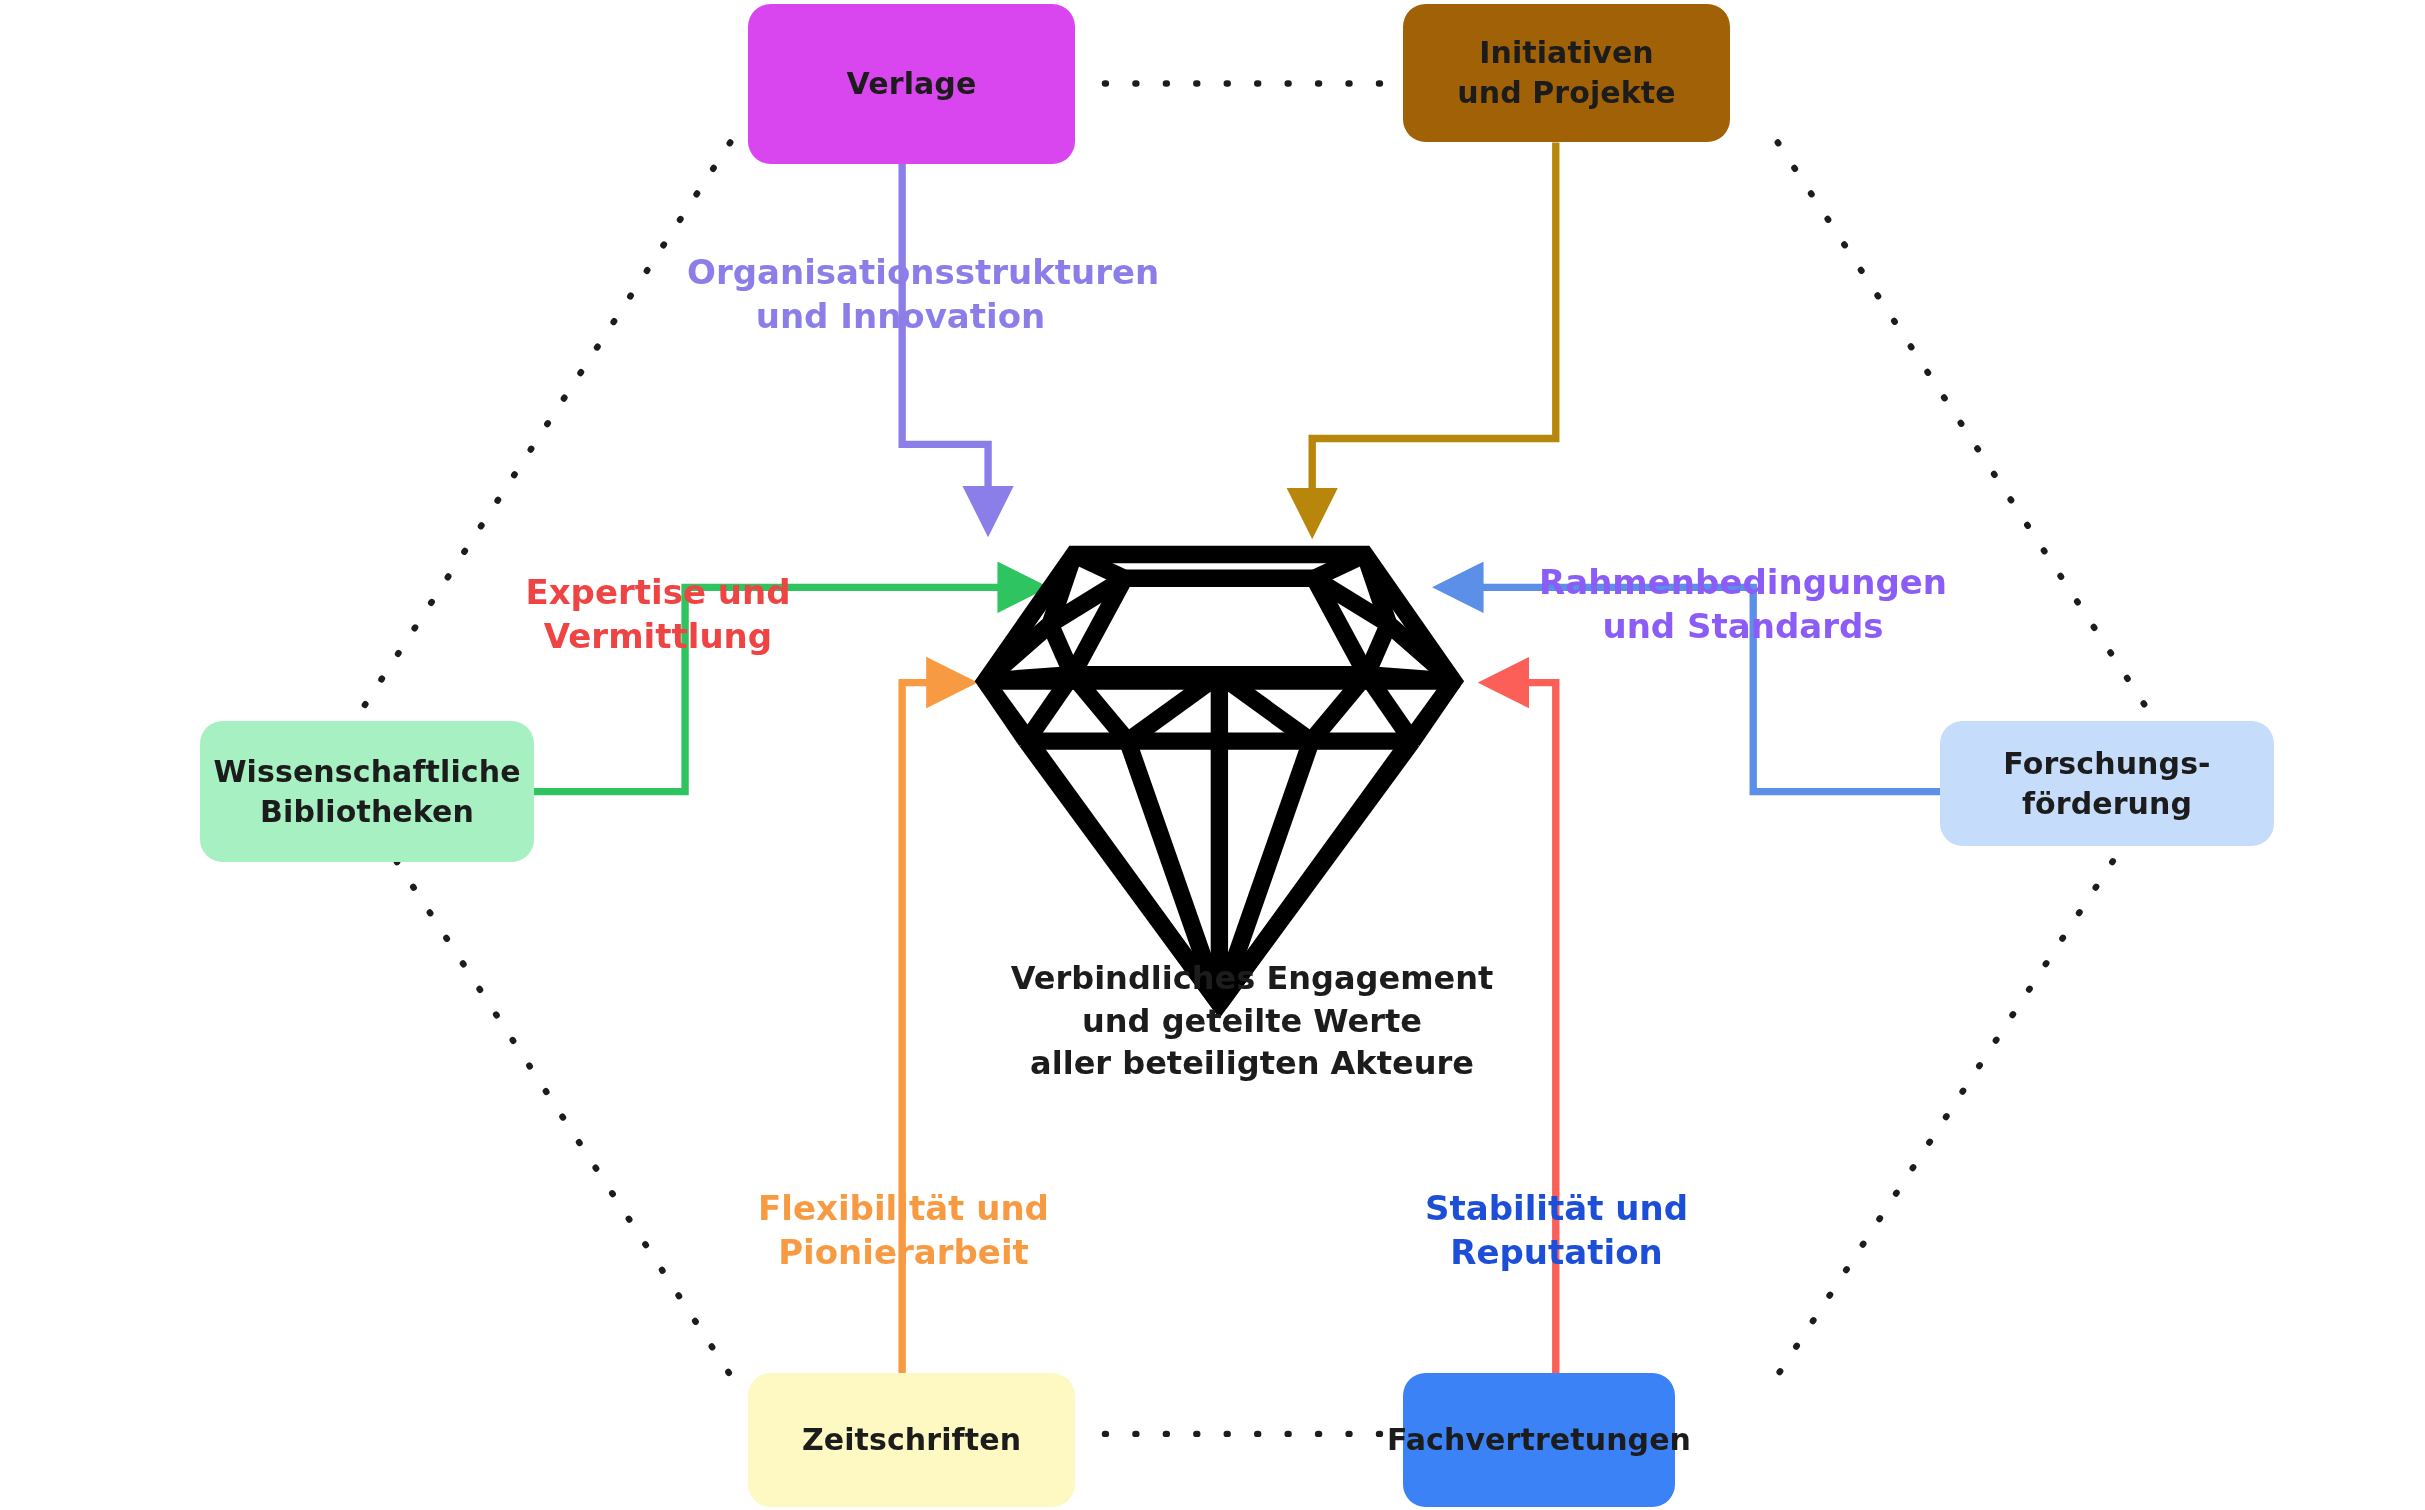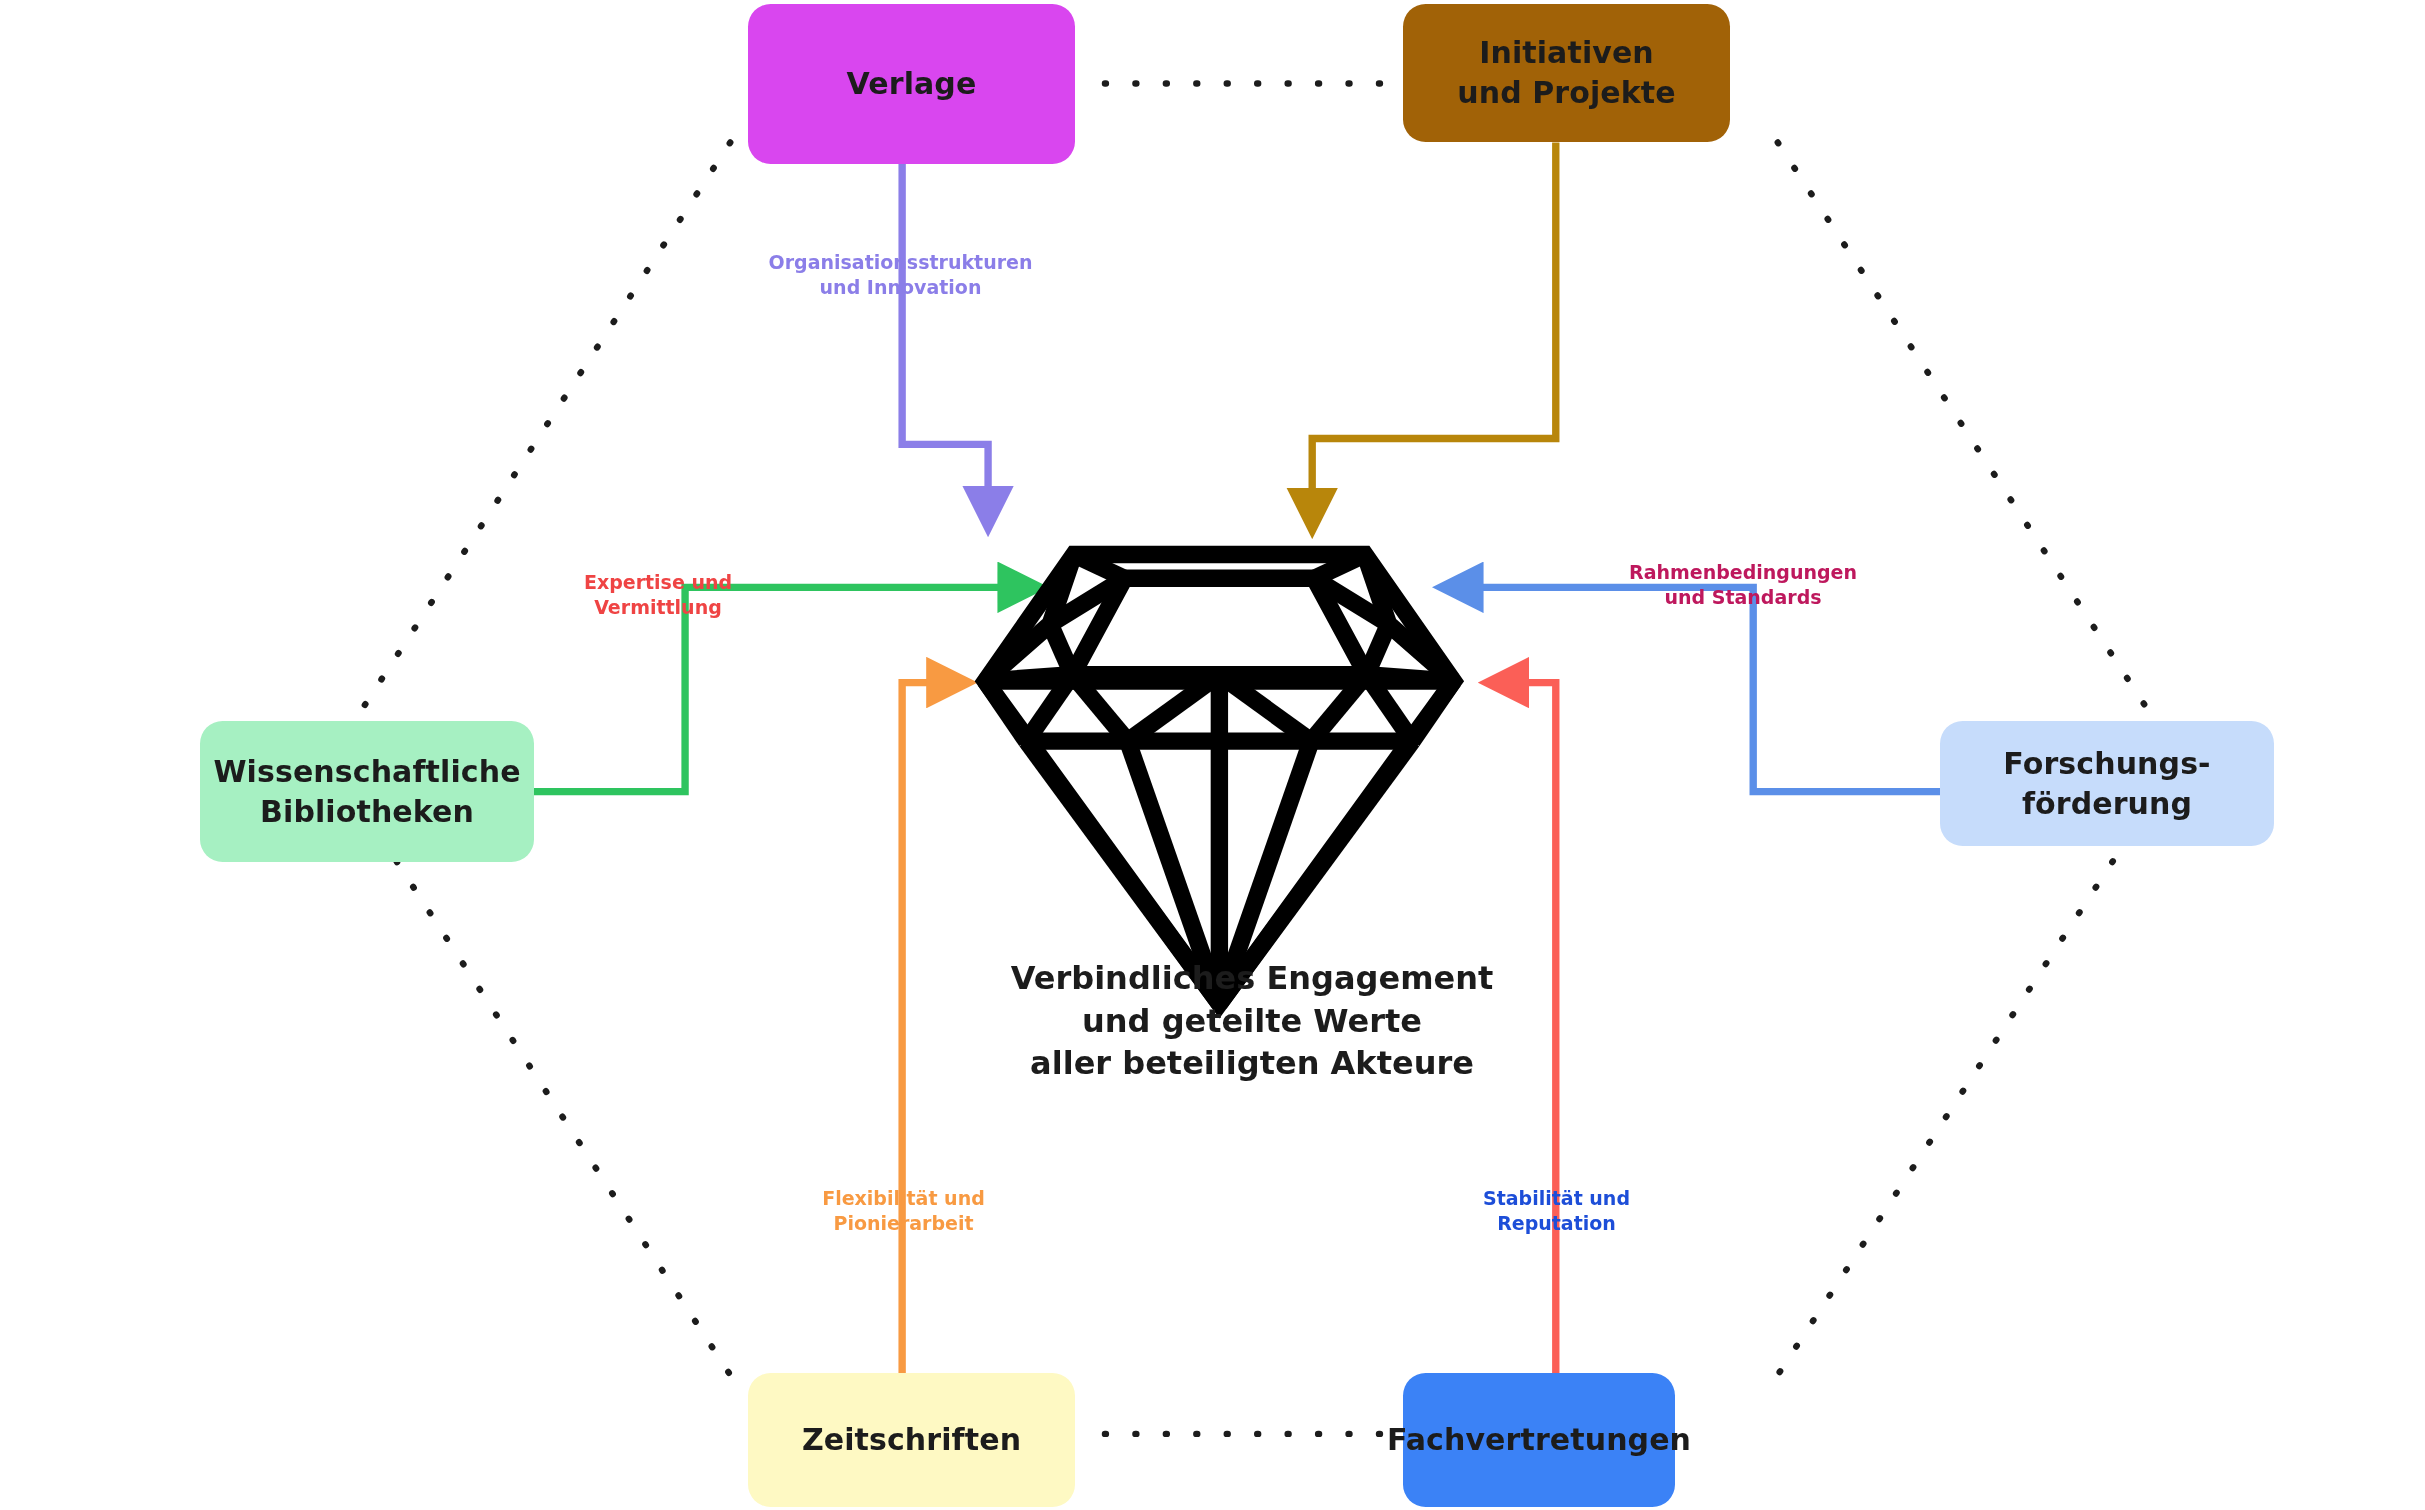--- a/index.html
+++ b/index.html
@@ -39,21 +39,21 @@
     line-height: 1.32;
     letter-spacing: 0.1px;
     box-sizing: border-box;
     padding: 4.9px 9.8px;
     font-family: "DejaVu Sans", sans-serif;
   }
   .edge-label {
     position: absolute;
     text-align: center;
     font-weight: 700;
-    font-size: 19px;
+    font-size: 34px;
     line-height: 1.30;
     white-space: pre-line;
     font-family: "DejaVu Sans", sans-serif;
   }
   .center-caption {
     position: absolute;
     text-align: center;
     font-weight: 700;
     font-size: 32px;
     line-height: 1.33;
@@ -178,21 +178,21 @@
     <span>Fachvertretungen</span>
   </div>
 
   <div class="edge-label" style="left:687px; top:250px; width:427px; color:#8b7ee8;">Organisationsstrukturen
 und Innovation</div>
 
 
   <div class="edge-label" style="left:464px; top:560px; width:388px; color:#ef4444;margin-top:10px;">Expertise und
 Vermittlung</div>
 
-  <div class="edge-label" style="left:1527px; top:560px; width:432px; color:#be185d;">Rahmenbedingungen
+  <div class="edge-label" style="left:1527px; top:560px; width:432px; color:#8b5cf6;">Rahmenbedingungen
 und Standards</div>
 
   <div class="edge-label" style="left:702px; top:1186px; width:403px; color:#f89a42;">Flexibilität und
 Pionierarbeit</div>
 
   <div class="edge-label" style="left:1355px; top:1186px; width:403px; color:#1d4ed8;">Stabilität und
 Reputation</div>
 
   <div class="center-caption" style="left:859px; top:957px; width:786px;">Verbindliches Engagement
 und geteilte Werte

